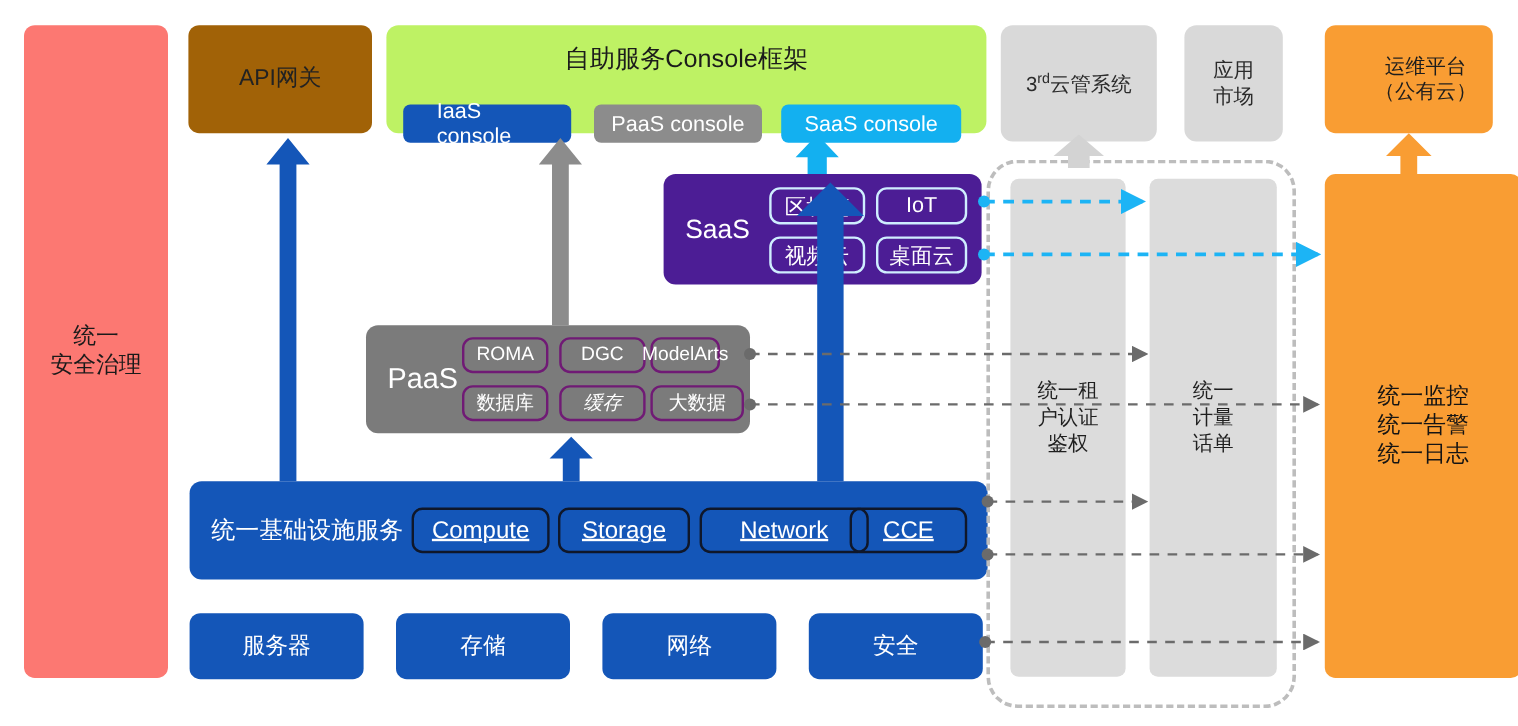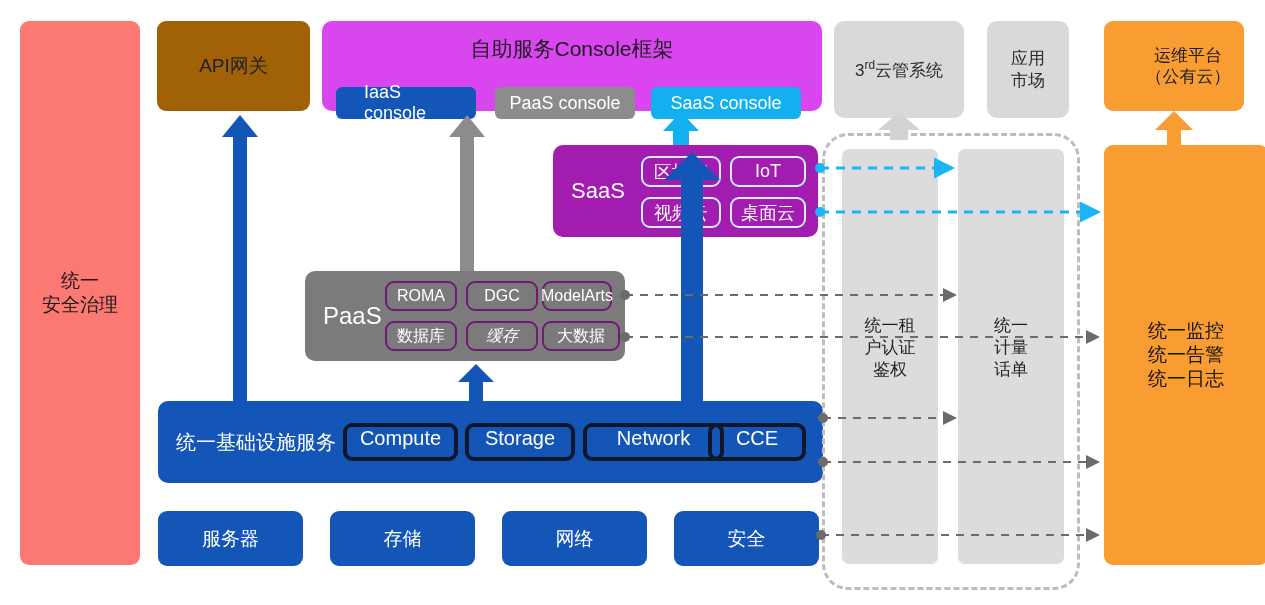--- a/index.html
+++ b/index.html
@@ -8,48 +8,48 @@
   .box{position:absolute;box-sizing:border-box;display:flex;align-items:center;justify-content:center;text-align:center;line-height:1.25;}
   .rounded{border-radius:10px;}
 
   
   .red-panel{background:#fc7872;color:#1a1a1a;font-size:19px;border-radius:9px;}
 
   
   .apigw{background:#a16207;color:#222;font-size:19px;border-radius:9px;}
 
   
-  .console-frame{background:#d946ef;border-radius:10px;}
+  .console-frame{background:#bef264;border-radius:10px;}
   .console-title{position:absolute;left:0;right:0;top:14px;text-align:center;font-size:21px;color:#1b1b1b;}
   .console-chip{position:absolute;height:32px;border-radius:6px;display:flex;align-items:center;justify-content:center;font-size:18px;color:#ffffff;padding:0 12px;box-sizing:border-box;}
   .chip-iaas{background:#1456b8;padding-left:28px;}
   .chip-paas{background:#8c8c8c;}
   .chip-saas{background:#13b0f0;}
 
   
   .grey-box{background:#d9d9d9;color:#2b2b2b;font-size:17px;border-radius:10px;}
 
   
   .orange-top{background:#f99d33;color:#1d1d1d;font-size:17px;border-radius:9px;padding-left:28px;}
   .orange-panel{background:#f99d33;color:#141414;font-size:19px;border-radius:9px;}
 
   
-  .saas-layer{background:#a21caf;border-radius:10px;}
+  .saas-layer{background:#4c1d95;border-radius:10px;}
   .saas-label{position:absolute;left:18px;top:50%;transform:translateY(-50%);color:#fff;font-size:22px;}
   .saas-chip{position:absolute;height:31px;border:2px solid #cfeeff;border-radius:9px;display:flex;align-items:center;justify-content:center;color:#ffffff;font-size:18px;box-sizing:border-box;}
 
   
   .paas-layer{background:#7b7b7b;border-radius:10px;}
   .paas-label{position:absolute;left:18px;top:50%;transform:translateY(-50%);color:#fff;font-size:24px;}
   .paas-chip{position:absolute;height:30px;border:2px solid #701a75;border-radius:9px;display:flex;align-items:center;justify-content:center;color:#ffffff;font-size:16px;box-sizing:border-box;}
 
   
   .infra-bar{background:#1456b8;border-radius:10px;}
   .infra-label{position:absolute;left:18px;top:50%;transform:translateY(-50%);color:#fff;font-size:20px;}
-  .infra-chip{position:absolute;height:38px;border:4px solid #0f172a;border-radius:9px;display:flex;align-items:flex-start;justify-content:center;color:#ffffff;font-size:20px;box-sizing:border-box;}
+  .infra-chip{position:absolute;height:38px;border:2px solid #0f172a;border-radius:9px;display:flex;align-items:center;justify-content:center;color:#ffffff;font-size:20px;box-sizing:border-box;text-decoration:underline;}
 
   
   .blue-box{background:#1456b8;color:#fff;font-size:19px;border-radius:9px;}
 
   
   .grey-col{background:#dcdcdc;border-radius:7px;}
   .col-text{position:absolute;left:0;right:0;text-align:center;font-size:17px;color:#1f1f1f;line-height:1.3;}
 
   .dashed-container{position:absolute;border:3px dashed #bdbdbd;border-radius:26px;box-sizing:border-box;}
 
@@ -128,21 +128,21 @@
   </div>
 
   <div class="paas-layer" style="position:absolute;left:305px;top:271px;width:320px;height:90px;">
     <div class="paas-label">PaaS</div>
     <div class="paas-chip" style="left:80px;top:10px;width:72px;">
       <span>ROMA</span>
     </div>
     <div class="paas-chip" style="left:161px;top:10px;width:72px;">
       <span>DGC</span>
     </div>
-    <div class="paas-chip" style="left:237px;top:10px;width:70px;">
+    <div class="paas-chip" style="left:237px;top:10px;width:58px;">
       <span>ModelArts</span>
     </div>
     <div class="paas-chip" style="left:80px;top:50px;width:72px;">
       <span>数据库</span>
     </div>
     <div class="paas-chip" style="left:161px;top:50px;width:72px;font-style:italic;">
       <span>缓存</span>
     </div>
     <div class="paas-chip" style="left:237px;top:50px;width:78px;">
       <span>大数据</span>

